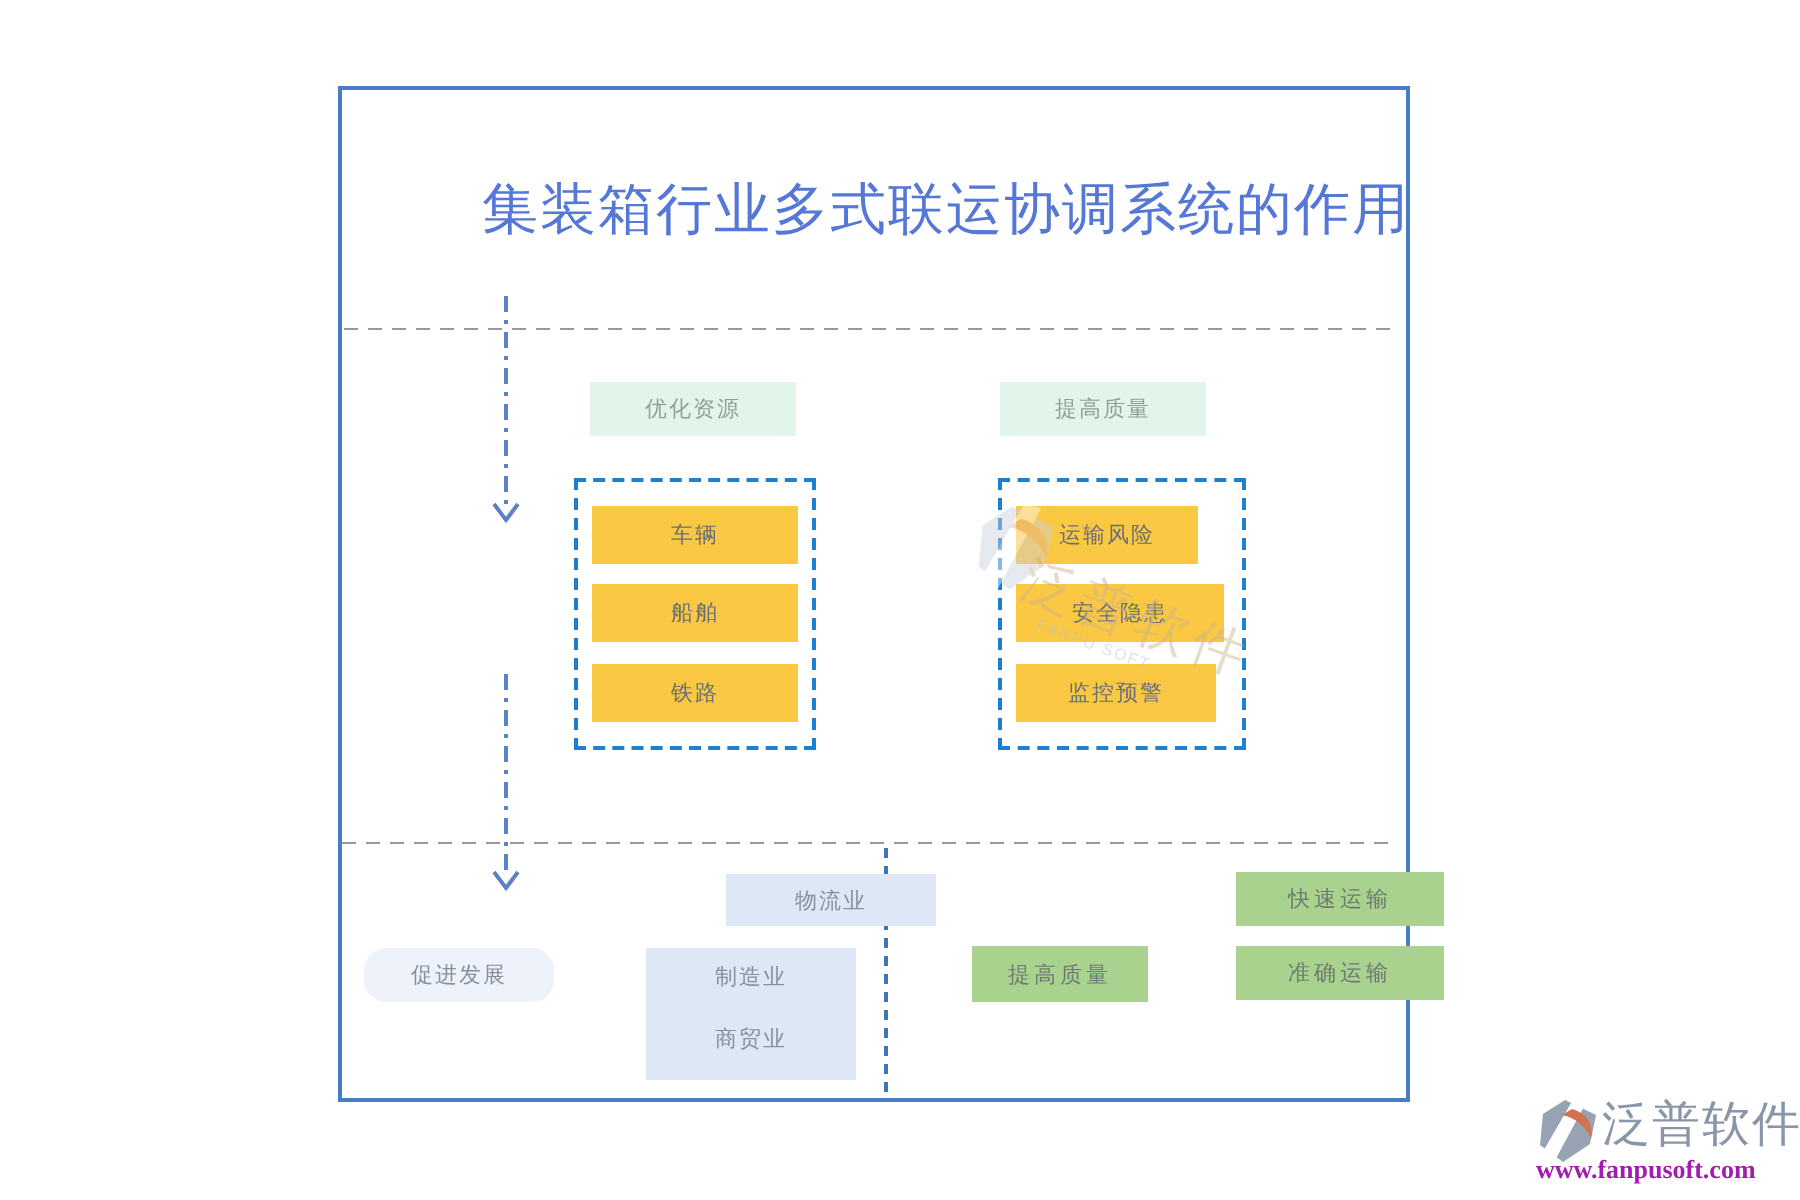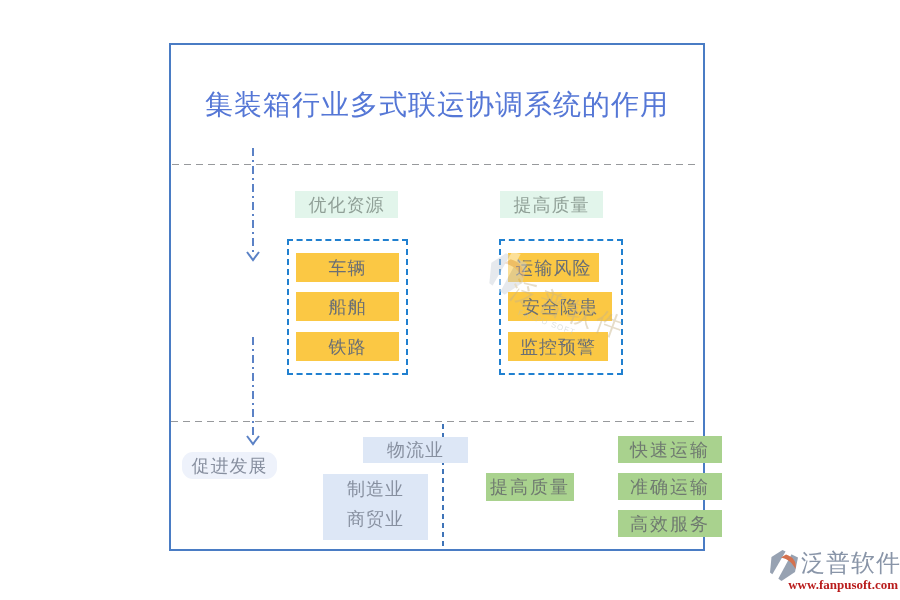--- a/index.html
+++ b/index.html
@@ -6,39 +6,39 @@
   .canvas{
     position:relative;width:900px;height:600px;background:#ffffff;overflow:hidden;
     font-family:"Liberation Sans","DejaVu Sans",sans-serif;
   }
   .abs{position:absolute;}
   .frame{
     left:169px;top:43px;width:536px;height:508px;box-sizing:border-box;
     border:2px solid #4a7cc4;
   }
   .title{
-    left:169px;top:86px;width:536px;text-align:center;
+    left:169px;top:86px;width:536px;text-align:right;
     font-family:"DejaVu Serif","Liberation Serif",serif;
     font-size:28px;color:#5577d6;letter-spacing:1px;white-space:nowrap;
   }
   .hline{
     height:1px;
     background-image:repeating-linear-gradient(to right,#97999c 0px,#97999c 7px,transparent 7px,transparent 12px);
   }
   .vdashdot{
     width:2px;
     background-image:repeating-linear-gradient(to bottom,#5b82c6 0px,#5b82c6 8px,transparent 8px,transparent 12px,#5b82c6 12px,#5b82c6 14px,transparent 14px,transparent 18px);
   }
   .vdashed{
     width:2px;
     background-image:repeating-linear-gradient(to bottom,#3f74b8 0px,#3f74b8 5px,transparent 5px,transparent 9px);
   }
   .node{
     box-sizing:border-box;display:flex;align-items:center;justify-content:center;
-    font-size:18px;letter-spacing:1px;white-space:nowrap;font-family:Liberation Serif, serif;
+    font-size:11px;letter-spacing:1px;white-space:nowrap;font-family:Liberation Serif, serif;
   }
   .mint{background:#e2f5eb;color:#90a097;}
   .yellow{background:#fbc844;color:#6a6f75;}
   .blueitem{background:#dde7f6;color:#8790a0;}
   .bluelight{background:#eef2fb;color:#878f9f;}
   .green{background:#a9d28e;color:#6f7a70;letter-spacing:2px;margin-left:31px;}
   .groupbox{box-sizing:border-box;border:2px dashed #2080d0;background:transparent;}
   .watermark{opacity:0.45;pointer-events:none;}
   .wm-text{
     position:absolute;left:30px;top:22px;transform:rotate(20deg);transform-origin:left top;
@@ -46,23 +46,23 @@
   }
   .wm-sub{
     position:absolute;left:32px;top:58px;transform:rotate(20deg);transform-origin:left top;
     font-size:8px;color:#b8c0bc;letter-spacing:1px;white-space:nowrap;
   }
   .footer-brand{
     left:801px;top:549px;font-size:24px;line-height:28px;color:#8995a8;
     letter-spacing:1px;white-space:nowrap;
   }
   .footer-url{
-    left:768px;top:577px;width:130px;text-align:right;
+    left:768px;top:577px;width:130px;text-align:left;
     font-family:"Liberation Serif","DejaVu Serif",serif;font-weight:bold;
-    font-size:13px;color:#b91c1c;white-space:nowrap;
+    font-size:13px;color:#a21caf;white-space:nowrap;
   }
 </style>
 </head>
 <body>
 
 <div class="canvas">
 
   <div class="abs frame"></div>
 
   <div class="abs title">集装箱行业多式联运协调系统的作用</div>
@@ -99,29 +99,28 @@
   <div class="abs watermark" style="left:488px;top:250px;width:140px;height:100px;">
     <svg class="abs" style="left:0;top:2px;" width="40" height="44" viewBox="0 0 30 33">
       <path d="M13.5 1 L29 8.5 L26 23 L12.5 32 L1 23.5 L2.5 8 Z" fill="#c9cfd8"></path>
       <path d="M24.5 1.5 L7.5 33 L1.5 28.5 L18 0 Z" fill="#ffffff"></path>
       <path d="M17 5.5 C24 7.5 28 13 26.5 20 C23.5 14 19 10 12 8.5 Z" fill="#e0b48e"></path>
     </svg>
     <div class="wm-text">泛普软件</div>
     <div class="wm-sub">FANPU SOFT</div>
   </div>
 
-  <div class="abs node bluelight" style="left:182px;top:452px;width:95px;height:27px;border-radius:11px;">促进发展</div>
+  <div class="abs node bluelight" style="left:182px;top:474px;width:95px;height:27px;border-radius:11px;">促进发展</div>
   <div class="abs node blueitem" style="left:323px;top:437px;width:105px;height:26px;margin-left:40px;">物流业</div>
   <div class="abs node blueitem" style="left:323px;top:474px;width:105px;height:29px;">制造业</div>
   <div class="abs node blueitem" style="left:323px;top:498px;width:105px;height:42px;">商贸业</div>
 
   <div class="abs node green" style="left:455px;top:473px;width:88px;height:28px;">提高质量</div>
   <div class="abs node green" style="left:587px;top:436px;width:104px;height:27px;">快速运输</div>
   <div class="abs node green" style="left:587px;top:473px;width:104px;height:27px;">准确运输</div>
-  <div class="abs node green" style="left:587px;top:510px;width:104px;height:27px;">高效服务</div>
 
   <svg class="abs" style="left:769px;top:549px;" width="30" height="33" viewBox="0 0 30 33">
     <path d="M13.5 1 L29 8.5 L26 23 L12.5 32 L1 23.5 L2.5 8 Z" fill="#97a2b2"></path>
     <path d="M24.5 1.5 L7.5 33 L1.5 28.5 L18 0 Z" fill="#ffffff"></path>
     <path d="M17 5.5 C24 7.5 28 13 26.5 20 C23.5 14 19 10 12 8.5 Z" fill="#d4714e"></path>
   </svg>
   <div class="abs footer-brand">泛普软件</div>
   <div class="abs footer-url">www.fanpusoft.com</div>
 
 </div>

